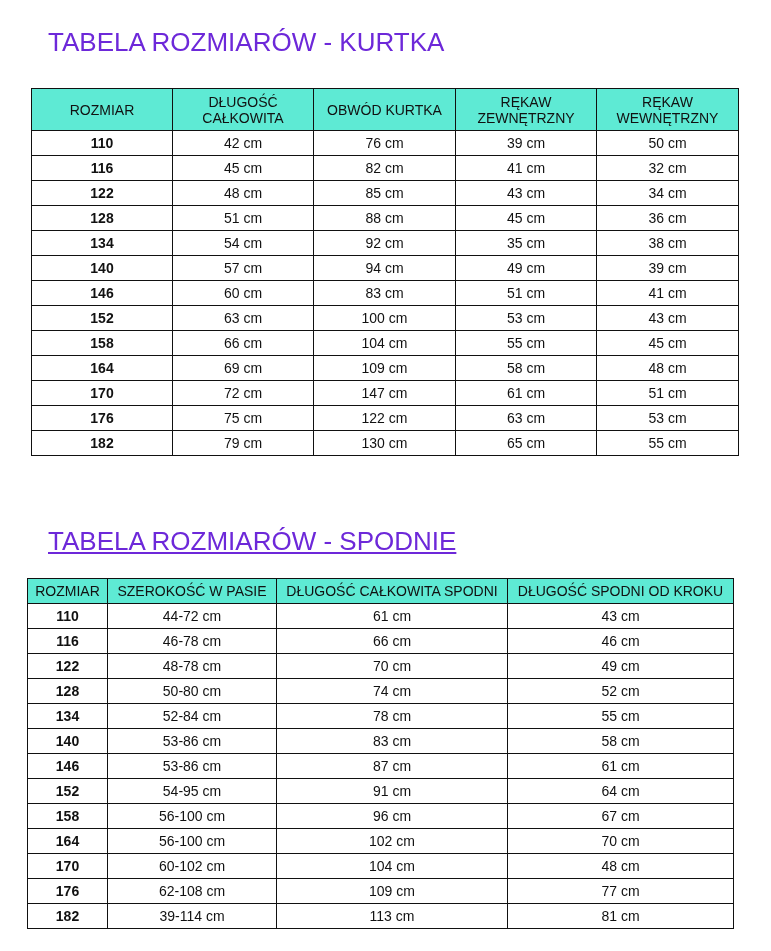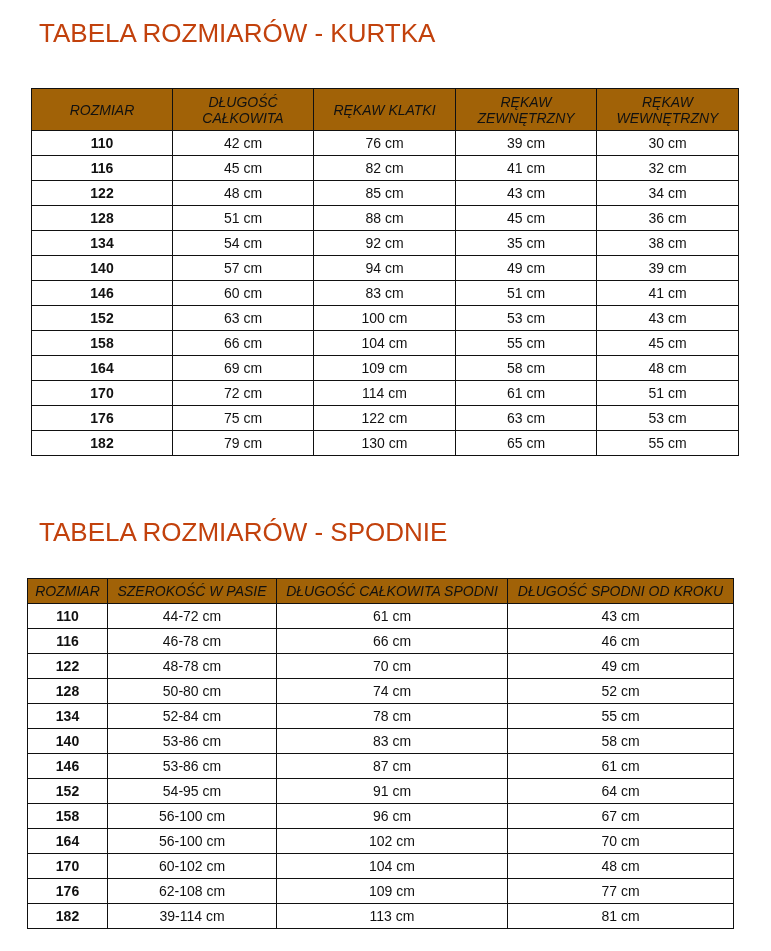--- a/index.html
+++ b/index.html
@@ -1,25 +1,25 @@
 <!DOCTYPE html>
 <html><head>
 <meta charset="utf-8">
 <style>
   html, body { margin: 0; padding: 0; background: #ffffff; }
   body { width: 771px; height: 951px; position: relative; overflow: hidden;
          font-family: "Liberation Sans", "DejaVu Sans", sans-serif; color: #111; }
   .title { position: absolute; left: 30px; font-size: 26px; font-weight: normal;
-           margin: 9px; color: #c2410c; letter-spacing: 0px; }
+           margin: 18px; color: #6d28d9; letter-spacing: 0px; }
   #title1 { top: 9px; }
-  #title2 { top: 508px; }
+  #title2 { top: 508px; text-decoration: underline; }
   table { position: absolute; border-collapse: collapse; table-layout: fixed; }
   td, th { border: 1.5px solid #111; text-align: center; vertical-align: middle;
            font-size: 14px; padding: 0; color: #111; }
-  th { background: #a16207; font-weight: normal; line-height: 16px; font-style: italic; }
+  th { background: #5eead4; font-weight: normal; line-height: 16px; }
   td.size { font-weight: bold; }
   #t1 { left: 31px; top: 88px; width: 707px; }
   #t1 th { height: 41px; font-size: 14px; }
   #t1 td { height: 24px; }
   #t2 { left: 27px; top: 578px; width: 706px; }
   #t2 th { height: 24px; font-size: 14px; }
   #t2 td { height: 24px; }
 </style>
 </head>
 <body>
@@ -31,32 +31,32 @@
     <col style="width:141px">
       <col style="width:141px">
       <col style="width:142px">
       <col style="width:141px">
       <col style="width:142px">
   </colgroup>
   <thead>
     <tr>
       <th><span>ROZMIAR</span></th>
       <th><span>DŁUGOŚĆ</span><br><span>CAŁKOWITA</span></th>
-      <th><span>RĘKAW KLATKI</span></th>
+      <th><span>OBWÓD KURTKA</span></th>
       <th><span>RĘKAW</span><br><span>ZEWNĘTRZNY</span></th>
       <th><span>RĘKAW</span><br><span>WEWNĘTRZNY</span></th>
     </tr>
   </thead>
   <tbody id="t1-body">
       <tr>
         <td class="size">110</td>
         <td>42 cm</td>
         <td>76 cm</td>
         <td>39 cm</td>
-        <td>30 cm</td>
+        <td>50 cm</td>
       </tr>
       <tr>
         <td class="size">116</td>
         <td>45 cm</td>
         <td>82 cm</td>
         <td>41 cm</td>
         <td>32 cm</td>
       </tr>
       <tr>
         <td class="size">122</td>
@@ -110,21 +110,21 @@
       <tr>
         <td class="size">164</td>
         <td>69 cm</td>
         <td>109 cm</td>
         <td>58 cm</td>
         <td>48 cm</td>
       </tr>
       <tr>
         <td class="size">170</td>
         <td>72 cm</td>
-        <td>114 cm</td>
+        <td>147 cm</td>
         <td>61 cm</td>
         <td>51 cm</td>
       </tr>
       <tr>
         <td class="size">176</td>
         <td>75 cm</td>
         <td>122 cm</td>
         <td>63 cm</td>
         <td>53 cm</td>
       </tr>

